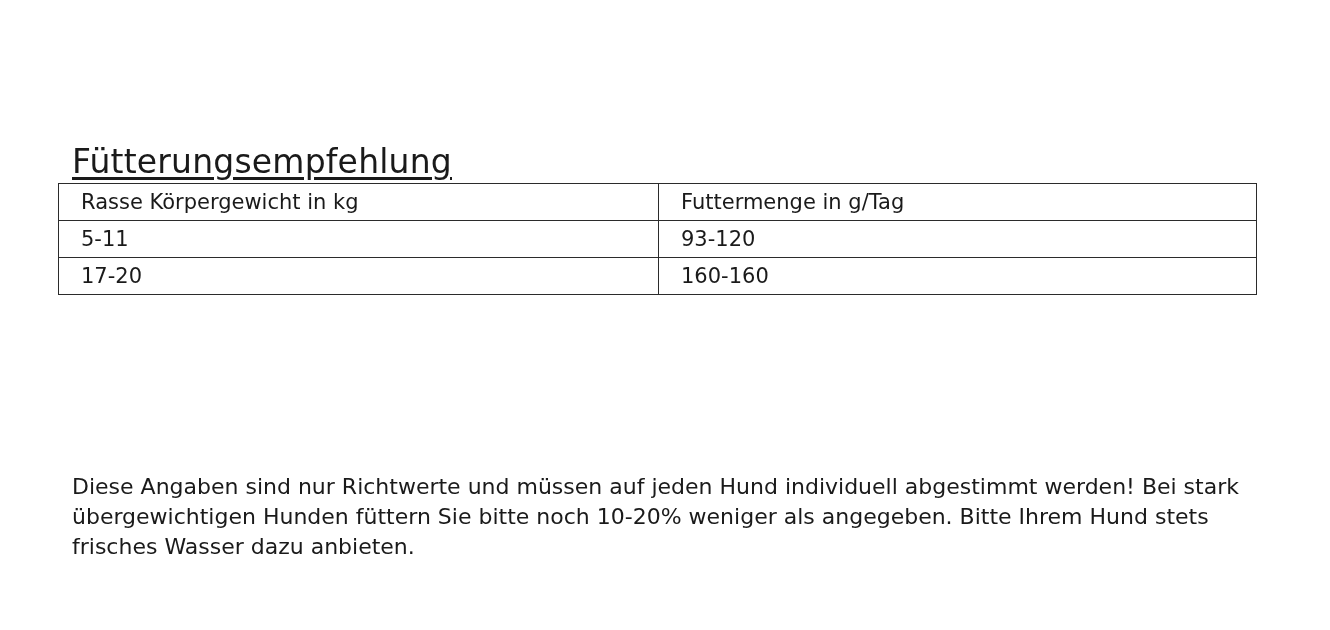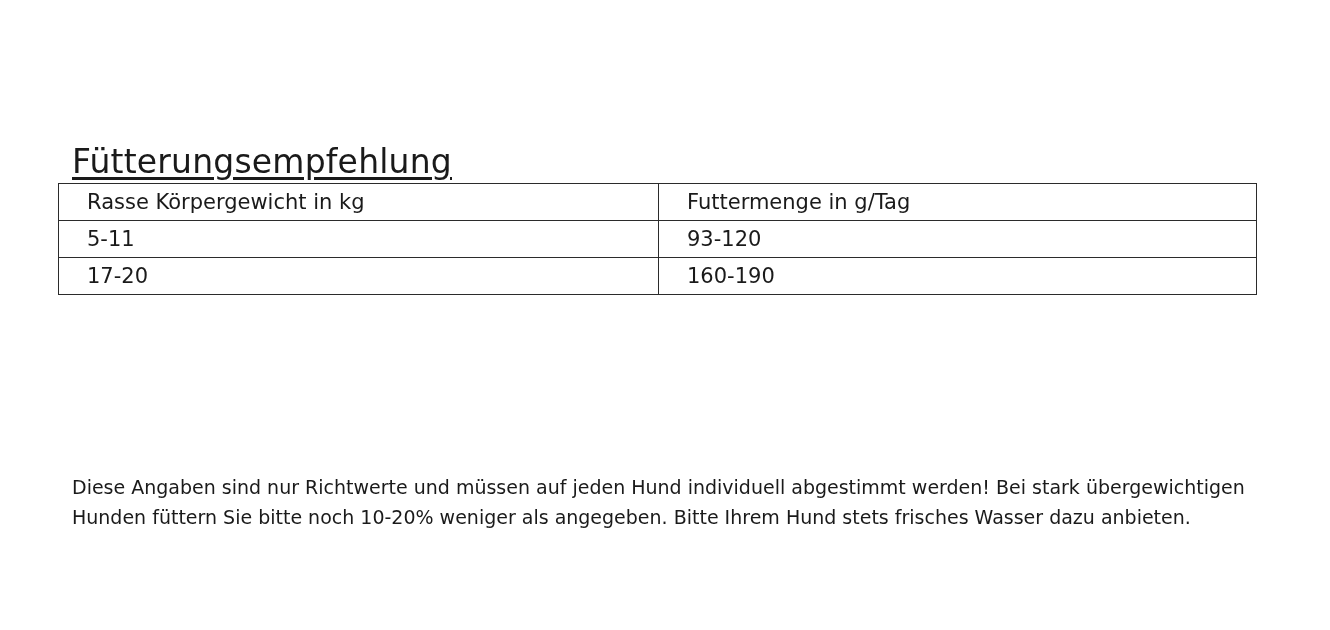--- a/index.html
+++ b/index.html
@@ -42,38 +42,38 @@
     top: 183px;
     width: 1198px;
     border-collapse: collapse;
     table-layout: fixed;
   }
   .feeding-table col.c1 { width: 600px; }
   .feeding-table col.c2 { width: 598px; }
   .feeding-table th,
   .feeding-table td {
     border: 1px solid #2b2b2b;
-    padding: 4px 0 4px 28px;
+    padding: 4px 0 4px 22px;
     font-size: 21px;
     font-weight: 400;
     line-height: 28px;
     height: 28px;
     text-align: left;
     vertical-align: middle;
     color: #1a1a1a;
     background: #ffffff;
     white-space: nowrap;
     overflow: hidden;
   }
   .note {
     position: absolute;
     left: 72px;
     top: 472px;
     width: 1180px;
-    font-size: 19px;
+    font-size: 22px;
     line-height: 30px;
     color: #1a1a1a;
   }
 </style>
 </head>
 <body>
 
 <div class="page">
 
   <div class="doc-title">Fütterungsempfehlung</div>
@@ -89,20 +89,20 @@
         <th>Futtermenge in g/Tag</th>
       </tr>
     </thead>
     <tbody>
       <tr>
         <td>5-11</td>
         <td>93-120</td>
       </tr>
       <tr>
         <td>17-20</td>
-        <td>160-190</td>
+        <td>160-160</td>
       </tr>
     </tbody>
   </table>
 
   <div class="note">Diese Angaben sind nur Richtwerte und müssen auf jeden Hund individuell abgestimmt werden! Bei stark übergewichtigen Hunden füttern Sie bitte noch 10-20% weniger als angegeben. Bitte Ihrem Hund stets frisches Wasser dazu anbieten.</div>
 
 </div>
 
 </body></html>

